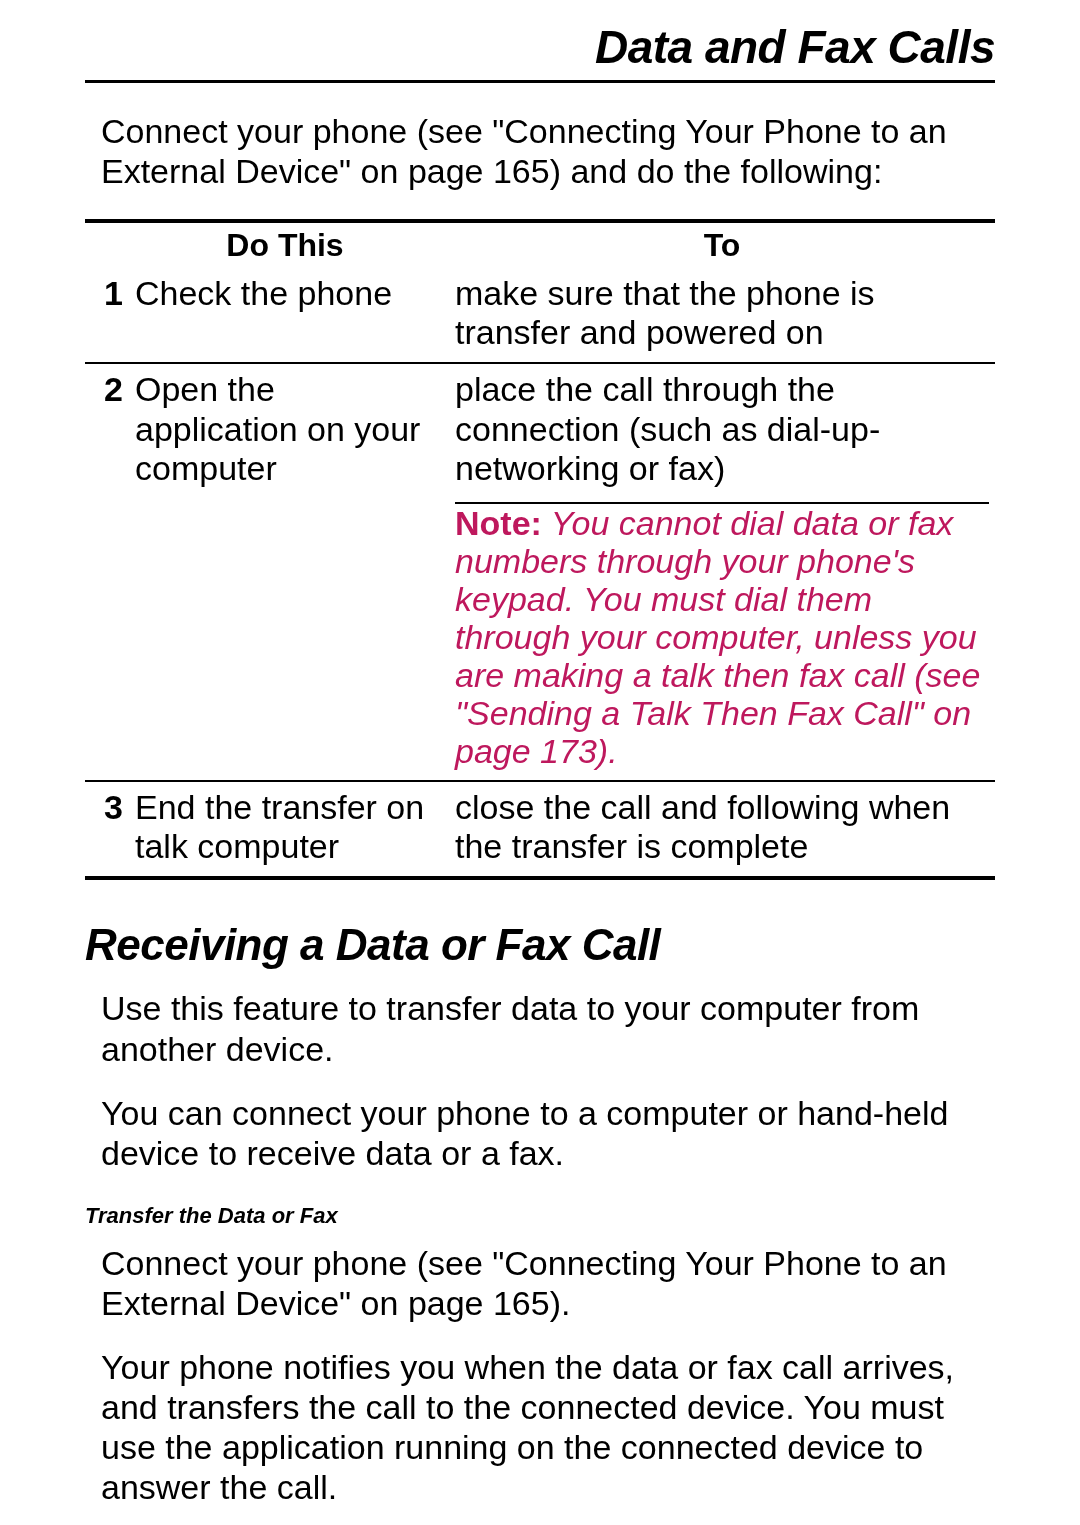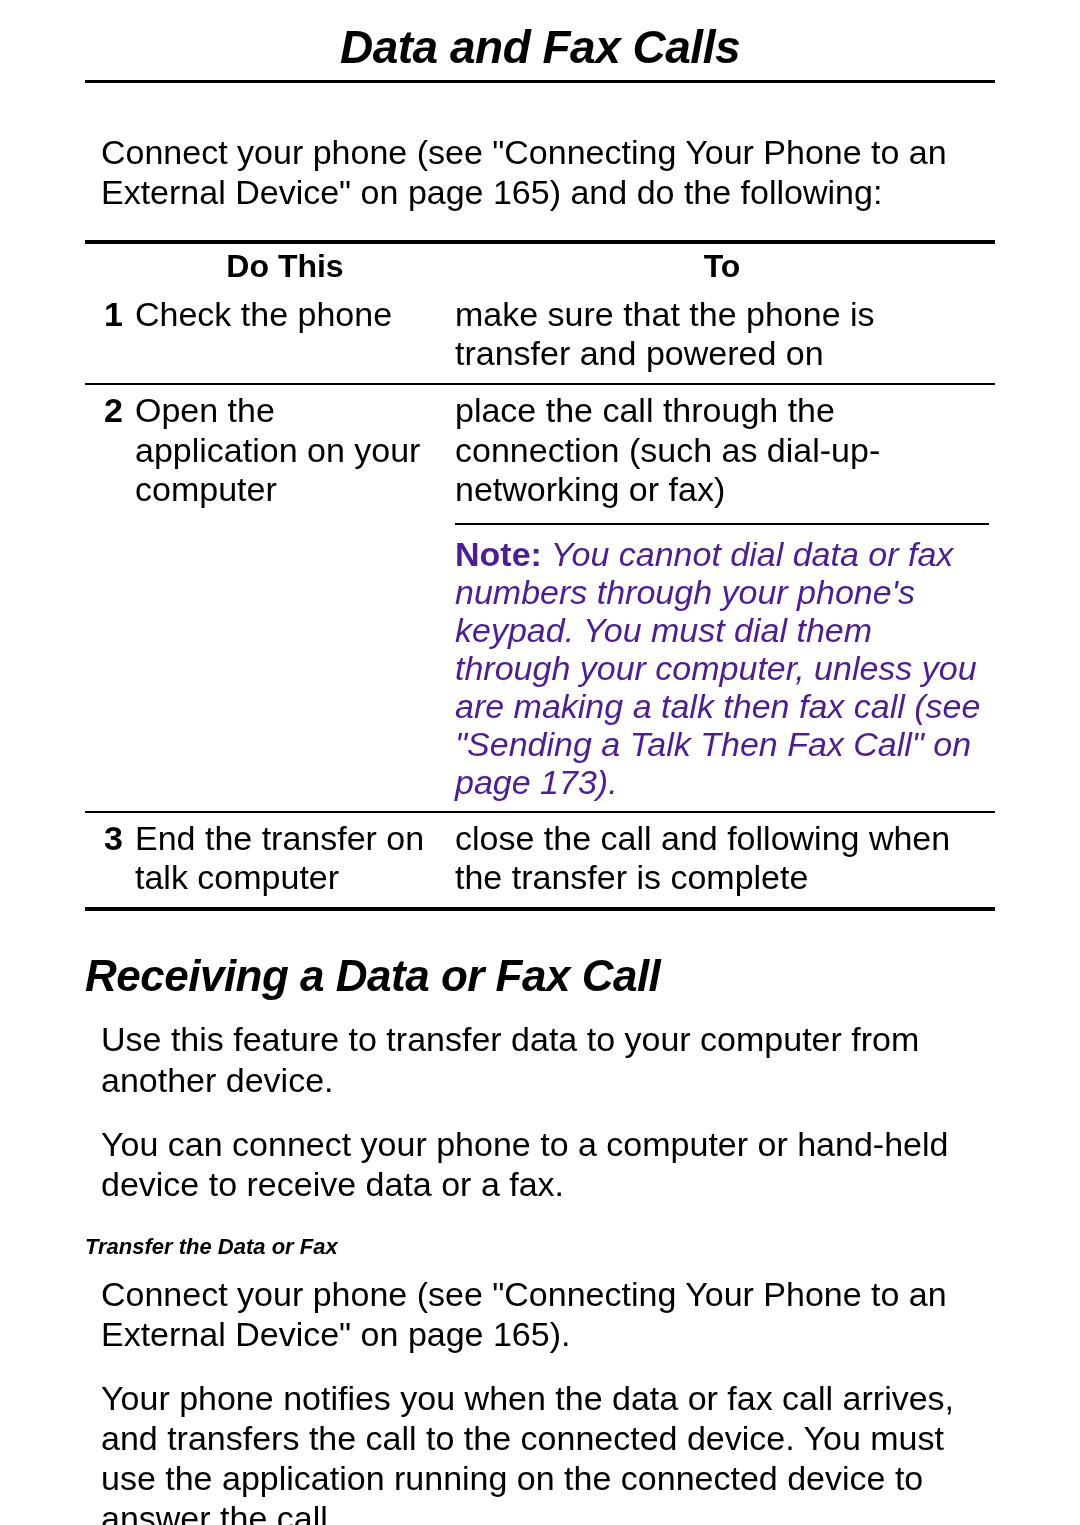--- a/index.html
+++ b/index.html
@@ -9,28 +9,28 @@
     font-family: "Helvetica Neue", Helvetica, Arial, sans-serif;
     color: #000;
     width: 1080px;
     height: 1525px;
     box-sizing: border-box;
   }
   .page {
     padding: 20px 85px 40px 85px;
   }
   .header {
-    text-align: center;
+    text-align: right;
     font-weight: 700;
     font-style: italic;
     font-size: 46px;
     letter-spacing: -0.5px;
     padding-bottom: 6px;
     border-bottom: 3px solid #000;
-    margin-bottom: 49px;
+    margin-bottom: 28px;
     font-family: Arial, Helvetica, sans-serif;
   }
   .body-text {
     font-size: 34px;
     line-height: 1.18;
     margin: 0 0 24px 0;
     font-weight: 400;
     font-stretch: condensed;
   }
   table.steps {
@@ -60,26 +60,25 @@
     text-align: right;
     padding-right: 12px;
   }
   table.steps .do {
     width: 300px;
     padding-right: 20px;
   }
   .row-sep td { border-top: 2px solid #000; }
   .row-end td { border-bottom: 4px solid #000; }
   .note {
-    color: #4c1d95;
+    color: #be185d;
     font-style: italic;
     font-size: 34px;
     line-height: 1.12;
     margin-top: 14px;
-    padding-top: 10px;
     border-top: 2px solid #000;
   }
   .note-label {
     font-weight: 700;
     font-style: normal;
   }
   h2.section {
     font-family: Arial, Helvetica, sans-serif;
     font-style: italic;
     font-weight: 800;

